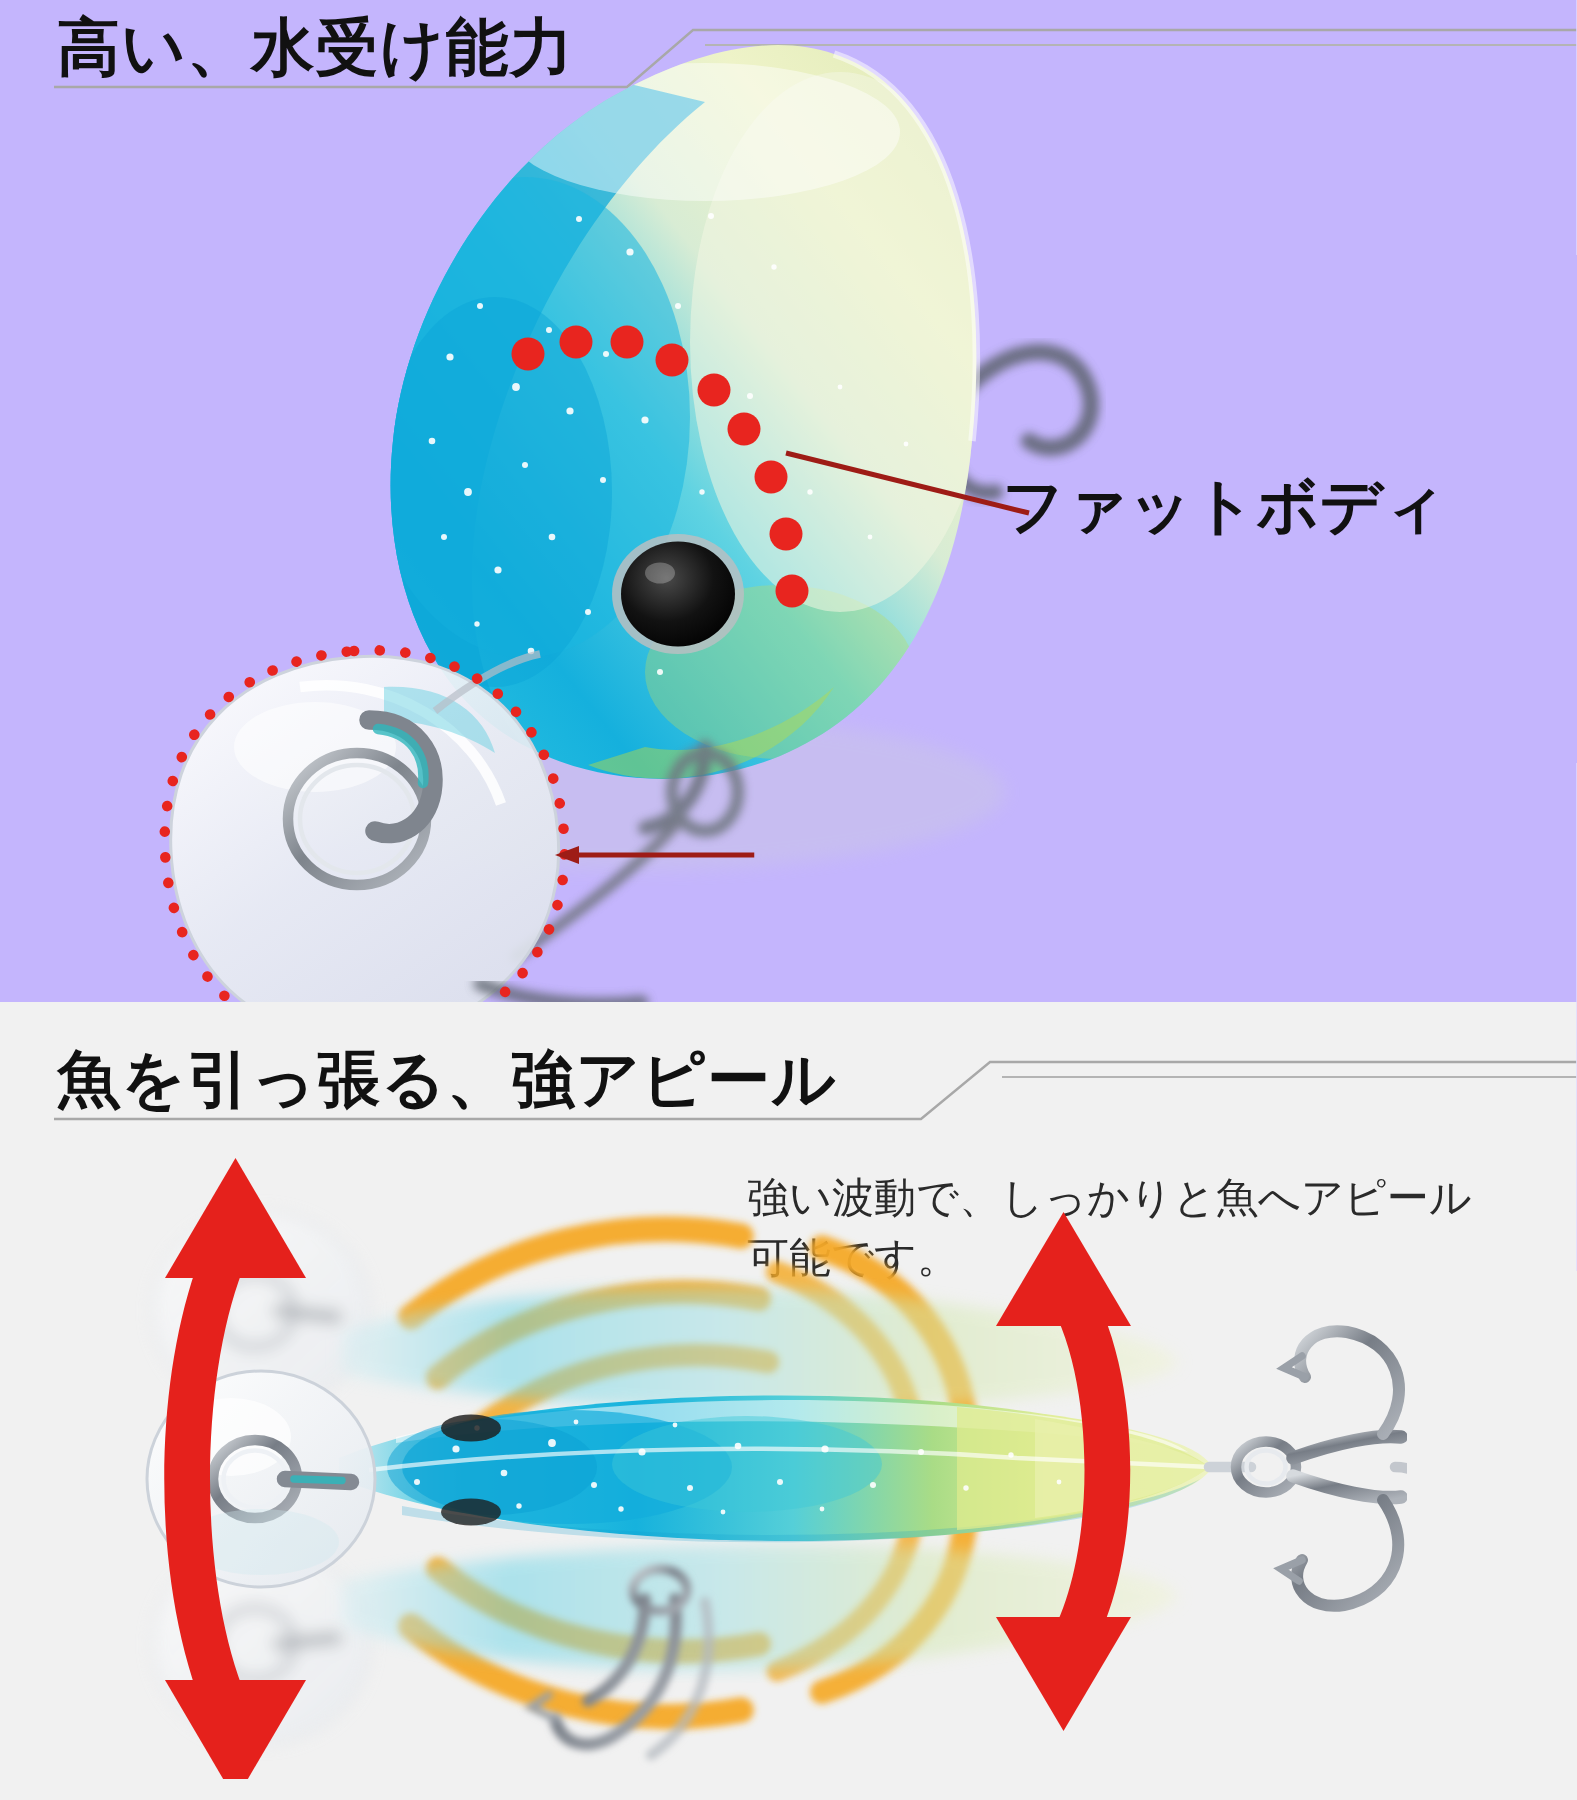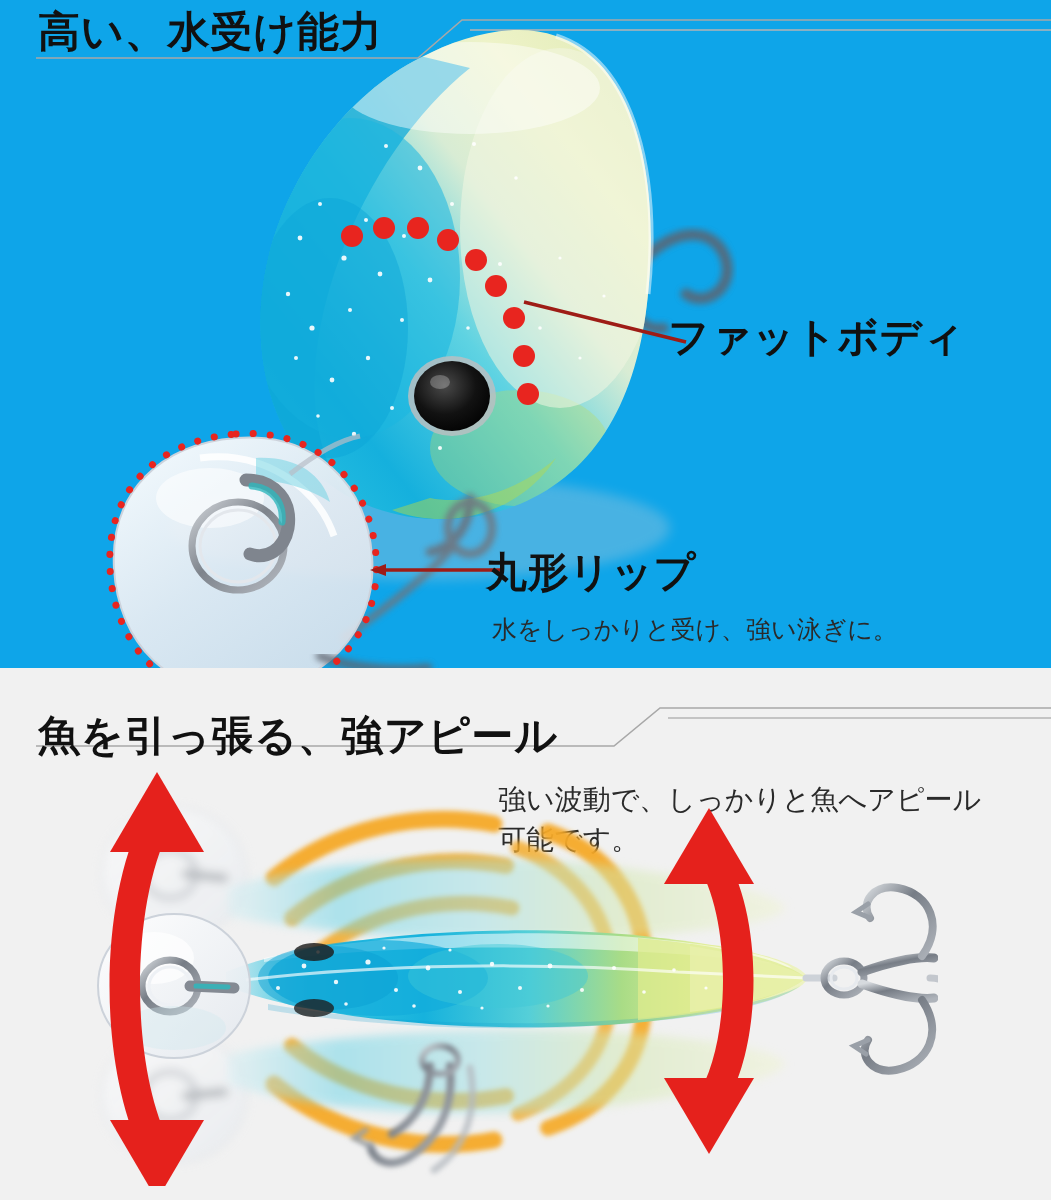--- a/index.html
+++ b/index.html
@@ -8,38 +8,38 @@
     font-family:"Liberation Serif", serif;
     background:#ffffff;
     position:relative;
     overflow:hidden;
   }
   .page { position:relative; width:1051px; height:1200px; }
 
   
   .section-top {
     position:absolute; left:0; top:0; width:1051px; height:668px;
-    background:#0ea5e9;
+    background:#c4b5fd;
   }
   .section-bottom {
     position:absolute; left:0; top:668px; width:1051px; height:532px;
     background:#f1f1f1;
   }
 
   
   .heading {
     position:absolute;
     font-family:"DejaVu Serif", serif;
     font-weight:700;
     color:#111111;
     letter-spacing:0.02em;
     white-space:nowrap;
   }
   .heading-1 { left:38px; top:4px; font-size:42px; }
-  .heading-2 { left:38px; top:692px; font-size:42px;margin-top:16px; }
+  .heading-2 { left:38px; top:692px; font-size:42px; }
 
   .rule { position:absolute; height:46px; pointer-events:none; }
   .rule svg { display:block; }
   .rule-1 { left:0; top:14px; width:1051px; }
   .rule-2 { left:0; top:702px; width:1051px; }
 
   
   .callout-title {
     position:absolute;
     font-family:"DejaVu Serif", serif;
@@ -261,22 +261,20 @@
 
     <div class="leader leader-lip">
       <svg width="135" height="28" viewBox="0 0 135 28">
         <path d="M16 14 L135 14" fill="none" stroke="#9e1c16" stroke-width="3.4"></path>
         <path d="M2 14 L18 8 L18 20 Z" fill="#9e1c16"></path>
       </svg>
     </div>
 
     <div class="callout-title ct-fatbody">ファットボディ</div>
 
-    <div class="callout-title ct-lip">丸形リップ</div>
-    <div class="callout-body cb-lip">水をしっかりと受け、強い泳ぎに。</div>
   </div>
 
   <div class="section-bottom"></div>
 
   <div class="rule rule-2">
     <svg width="1051" height="46" viewBox="0 0 1051 46">
       <path d="M36 44 L614 44 L660 6 L1051 6" fill="none" stroke="#a8a8a8" stroke-width="1.6"></path>
       <path d="M668 16 L1051 16" fill="none" stroke="#b4b4b4" stroke-width="1.4"></path>
     </svg>
   </div>

